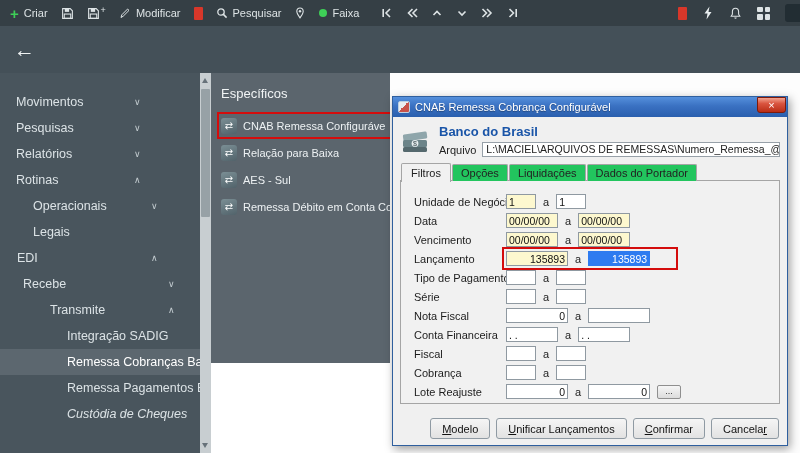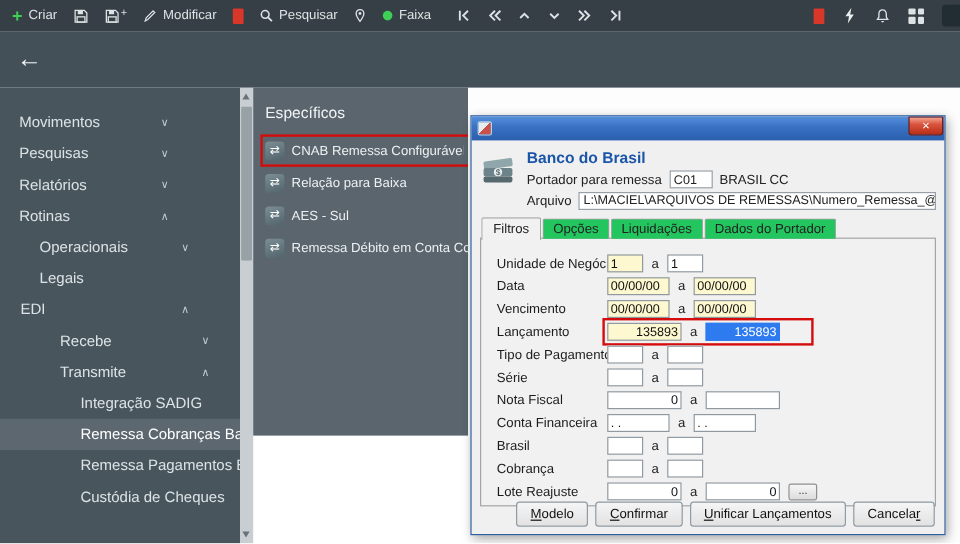--- a/index.html
+++ b/index.html
@@ -246,38 +246,38 @@
         <span class="side-label">Operacionais</span>
         <span class="side-chev" style="left: 151px;">∨</span>
       </div>
       <div class="side-item" style="padding-left: 33px;">
         <span class="side-label">Legais</span>
       </div>
       <div class="side-item" style="padding-left: 17px;">
         <span class="side-label">EDI</span>
         <span class="side-chev" style="left: 151px;">∧</span>
       </div>
-      <div class="side-item" style="padding-left: 50px; text-align: right;">
+      <div class="side-item" style="padding-left: 23px; text-align: right;">
         <span class="side-label">Recebe</span>
         <span class="side-chev" style="left: 168px;">∨</span>
       </div>
       <div class="side-item" style="padding-left: 50px;">
         <span class="side-label">Transmite</span>
         <span class="side-chev" style="left: 168px;">∧</span>
       </div>
       <div class="side-item" style="padding-left: 67px;">
         <span class="side-label">Integração SADIG</span>
       </div>
       <div class="side-item selected" style="padding-left: 67px;">
         <span class="side-label">Remessa Cobranças Bancár</span>
       </div>
       <div class="side-item" style="padding-left: 67px;">
         <span class="side-label">Remessa Pagamentos Banca</span>
       </div>
-      <div class="side-item" style="padding-left: 67px;">
+      <div class="side-item" style="padding-left: 67px; font-style: italic;">
         <span class="side-label">Custódia de Cheques</span>
       </div>
     </div>
 
   <div class="vscroll">
     <span class="vs-arrow up"></span>
     <span class="vs-thumb"></span>
     <span class="vs-arrow down"></span>
   </div>
 
@@ -301,40 +301,36 @@
           <span class="spec-label">Remessa Débito em Conta Configurável</span>
         </div>
       </div>
   </div>
 
   <div class="content"></div>
 
   <div class="dialog">
     <div class="dlg-titlebar">
       <span class="dlg-icon"></span>
+      <span class="dlg-title">CNAB Remessa Cobrança Configurável</span>
       <span class="dlg-close">×</span>
     </div>
     <div class="dlg-body">
       <div class="bank-sec">
         <span class="bank-icon">
           <svg class="ic" width="30" height="30" viewBox="0 0 30 30">
             <rect x="3" y="7" width="24" height="7" rx="1.5" fill="#8fa6ab" transform="rotate(-8 15 10)"></rect>
             <rect x="3" y="14" width="24" height="7" rx="1.5" fill="#6c8489"></rect>
             <rect x="3" y="21" width="24" height="5" rx="1.5" fill="#55696e"></rect>
             <circle cx="15" cy="17.5" r="3.4" fill="#e8eef0"></circle>
             <text x="15" y="20" font-size="7" text-anchor="middle" fill="#3c4c50">$</text>
           </svg>
         </span>
         <div class="bank-right">
           <div class="bank-name">Banco do Brasil</div>
-          <div class="portador-row">
-            <span>Portador para remessa</span>
-            <span class="mini-field code">C01</span>
-            <span class="mini-text">BRASIL CC</span>
-          </div>
           <div class="arquivo-row">
             <span>Arquivo</span>
             <span class="mini-field arquivo">L:\MACIEL\ARQUIVOS DE REMESSAS\Numero_Remessa_@R_Código_Banco_@B_Data_@Dddmmaa@</span>
           </div>
         </div>
       </div>
       <div class="tabs-row">
           <span class="tab active">Filtros</span>
           <span class="tab">Opções</span>
           <span class="tab">Liquidações</span>
@@ -400,21 +396,21 @@
             </div>
             <div class="frow">
               <span class="flabel">Conta Financeira</span>
               <span class="range-wrap">
                 <input class="ffield w-sm" value=". ." style="">
                 <span class="rsep">a</span>
                 <input class="ffield w-sm" value=". ." style="">
               </span>
             </div>
             <div class="frow">
-              <span class="flabel">Brasil</span>
+              <span class="flabel">Fiscal</span>
               <span class="range-wrap">
                 <input class="ffield w-xs" style="">
                 <span class="rsep">a</span>
                 <input class="ffield w-xs" style="">
               </span>
             </div>
             <div class="frow">
               <span class="flabel">Cobrança</span>
               <span class="range-wrap">
                 <input class="ffield w-xs" style="">
@@ -428,20 +424,20 @@
                 <input class="ffield w-md ralign" value="0" style="">
                 <span class="rsep">a</span>
                 <input class="ffield w-md ralign" value="0" style="">
               </span>
               <button class="browse-btn">...</button>
             </div>
           </div>
       </div>
       <div class="dlg-buttons">
           <button class="dlg-btn"><u>M</u>odelo</button>
+          <button class="dlg-btn"><u>U</u>nificar Lançamentos</button>
           <button class="dlg-btn"><u>C</u>onfirmar</button>
-          <button class="dlg-btn"><u>U</u>nificar Lançamentos</button>
           <button class="dlg-btn">Cancela<u>r</u></button>
         </div>
     </div>
   </div>
 
 </div>
 
 </body></html>

